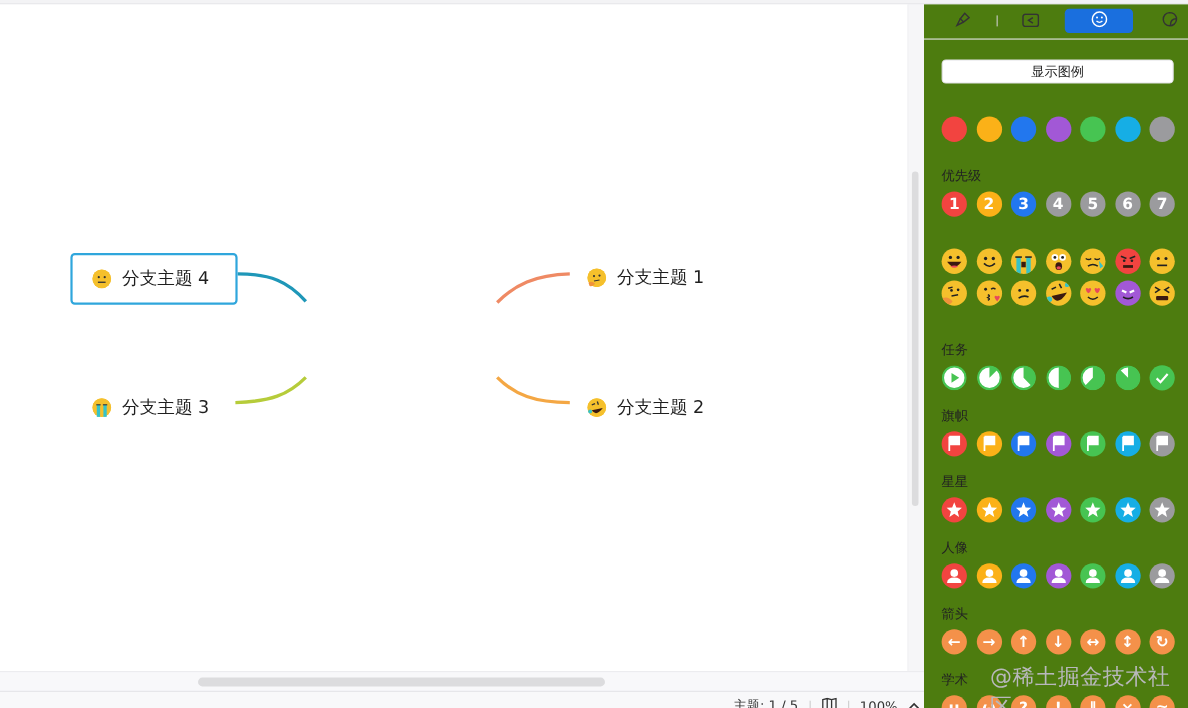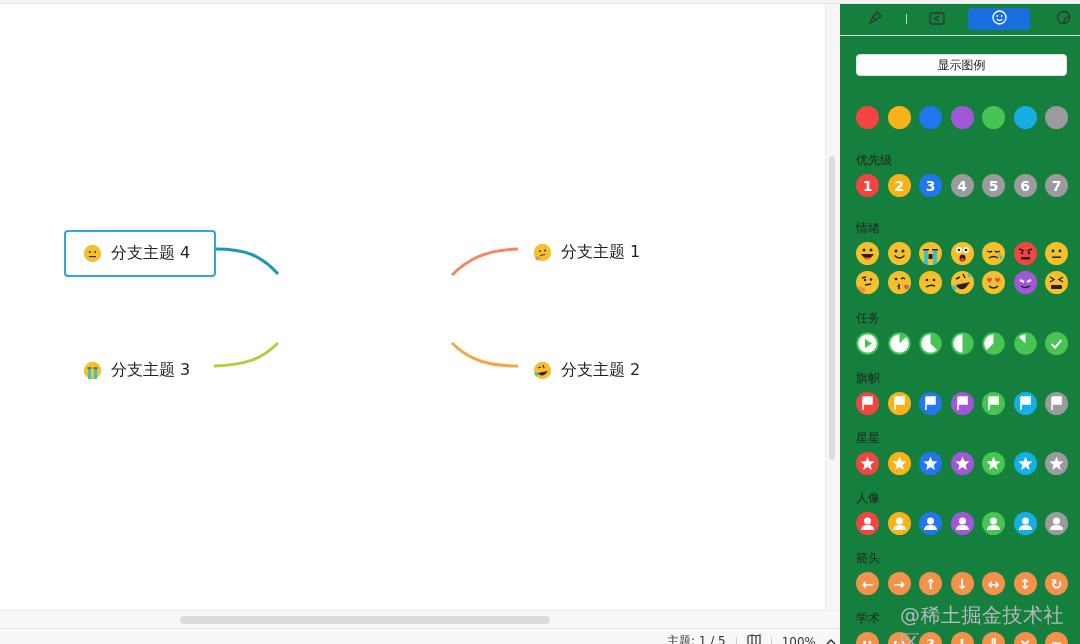--- a/index.html
+++ b/index.html
@@ -18,21 +18,21 @@
 .node{position:absolute;display:flex;align-items:center;font-family:"DejaVu Sans",sans-serif;color:#1f1f1f;}
 .node .emo{display:inline-flex;align-items:center;justify-content:center;border-radius:50%;background:#f5c02c;}
 .central{left:288px;top:290px;font-size:26px;}
 .central .emo{width:28px;height:28px;margin-right:12px;}
 .branch{font-size:16px;}
 .branch .emo{width:17px;height:17px;margin-right:10px;}
 .b4{left:64px;top:226px;width:152px;height:47px;border:2px solid #2fa6dc;border-radius:4px;padding-left:18px;}
 .b3{left:84px;top:356px;}
 .b1{left:534px;top:238px;}
 .b2{left:534px;top:356px;}
-.panel{position:absolute;left:840px;top:4px;width:240px;height:640px;background:#15803d;}
+.panel{position:absolute;left:840px;top:4px;width:240px;height:640px;background:#4d7c0f;}
 .tabs{position:absolute;left:0;top:0;width:240px;height:32px;border-bottom:1px solid #e6e6ea;}
 .tab{position:absolute;top:4px;height:22px;display:flex;align-items:center;justify-content:center;}
 .tab.active{background:#1a6fde;border-radius:4px;}
 .tab-sep{position:absolute;left:66px;top:10px;width:1px;height:10px;background:#ccc;}
 .legend-btn{position:absolute;left:16px;top:50px;width:211px;height:22px;background:#fff;border:1px solid #e2e2e6;border-radius:4px;font-size:12px;color:#222;display:flex;align-items:center;justify-content:center;}
 .section{position:absolute;left:16px;}
 .section .title{font-size:12px;color:#222;height:16px;line-height:16px;}
 .row{display:flex;gap:8.5px;margin-top:6px;}
 .ic{width:23px;height:23px;border-radius:50%;display:flex;align-items:center;justify-content:center;color:#fff;font-weight:bold;font-size:14px;font-family:"DejaVu Sans",sans-serif;position:relative;overflow:hidden;}
 .watermark{position:absolute;left:900px;top:602px;font-size:20px;color:#b8b8bc;letter-spacing:0.5px;font-family:"DejaVu Sans",sans-serif;}
@@ -188,21 +188,20 @@
         <div class="ic" style="background:#fbb118">2</div>
         <div class="ic" style="background:#2277ee">3</div>
         <div class="ic" style="background:#9b9b9e">4</div>
         <div class="ic" style="background:#9b9b9e">5</div>
         <div class="ic" style="background:#9b9b9e">6</div>
         <div class="ic" style="background:#9b9b9e">7</div>
       </div>
     </div>
 
     <div class="section" style="top:216px;">
-      <div class="title">情绪</div>
       <div class="row">
         <div class="ic" style="background:#f5c02c">
             <svg width="23" height="23" viewBox="0 0 23 23">
               <circle cx="8" cy="8" r="1.5" fill="#222"></circle>
               <circle cx="15" cy="8" r="1.5" fill="#222"></circle>
               <path d="M5 12 Q11.5 21 18 12 Z" fill="#3a1a10"></path>
               <path d="M8 16 Q11.5 19 15 16 Q11.5 14.5 8 16Z" fill="#e8495a"></path>
             </svg>
           </div>
         <div class="ic" style="background:#f5c02c">

